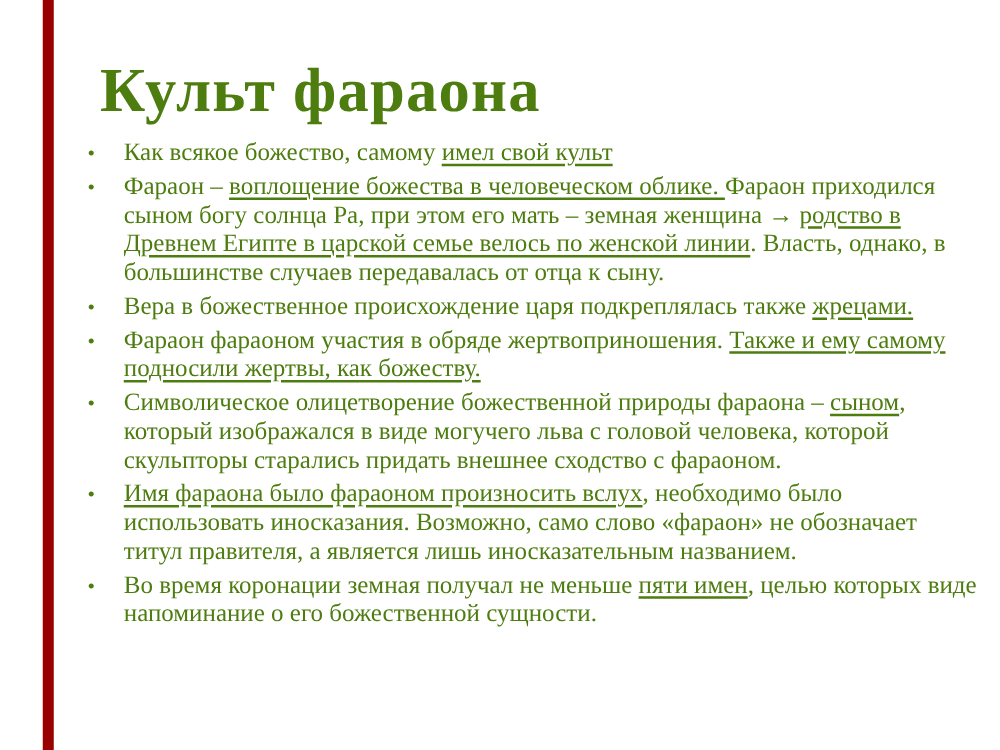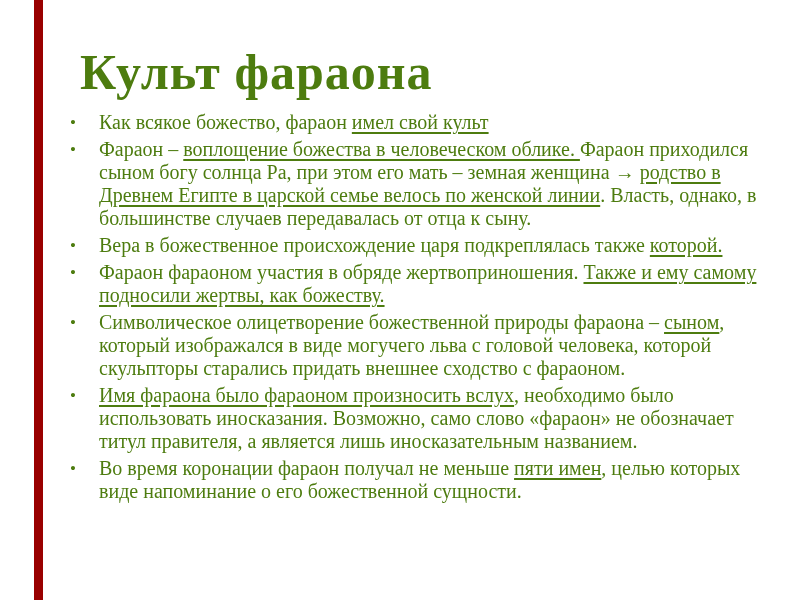--- a/index.html
+++ b/index.html
@@ -65,21 +65,21 @@
     font-family: Liberation Serif, serif;
   }
 </style>
 </head>
 <body>
 
 <div class="slide" style="background: rgb(255, 255, 255); color: #4d7c0f; margin-left: 34px;">
   <div class="accent-bar" style="background: rgb(153, 0, 0);"></div>
   <h1 class="slide-title">Культ фараона</h1>
   <ul class="bullet-list">
-      <li class="bullet-item"><span class="bullet-marker">•</span><span class="">Как всякое божество, фараон </span><span class="u">имел свой культ</span></li>
+      <li class="bullet-item"><span class="bullet-marker">•</span><span class="">Как всякое божество, самому </span><span class="u">имел свой культ</span></li>
       <li class="bullet-item"><span class="bullet-marker">•</span><span class="">Фараон – </span><span class="u">воплощение божества в человеческом облике. </span><span class="">Фараон приходился сыном богу солнца Ра, при этом его мать – земная женщина →  </span><span class="u">родство в Древнем Египте в царской семье велось по женской линии</span><span class="">. Власть, однако, в большинстве случаев передавалась от отца к сыну.</span></li>
-      <li class="bullet-item"><span class="bullet-marker">•</span><span class="">Вера в божественное  происхождение царя подкреплялась также </span><span class="u">которой.</span></li>
+      <li class="bullet-item"><span class="bullet-marker">•</span><span class="">Вера в божественное  происхождение царя подкреплялась также </span><span class="u">жрецами.</span></li>
       <li class="bullet-item"><span class="bullet-marker">•</span><span class="">Фараон фараоном участия в обряде жертвоприношения. </span><span class="u">Также и ему самому подносили жертвы, как божеству.</span></li>
       <li class="bullet-item"><span class="bullet-marker">•</span><span class="">Символическое олицетворение божественной природы фараона – </span><span class="u">сыном</span><span class="">, который изображался в виде могучего льва с головой человека, которой скульпторы старались придать внешнее сходство с фараоном.</span></li>
       <li class="bullet-item"><span class="bullet-marker">•</span><span class="u">Имя фараона было фараоном произносить вслух</span><span class="">, необходимо было использовать  иносказания. Возможно, само слово «фараон» не обозначает титул правителя, а является лишь иносказательным названием.</span></li>
-      <li class="bullet-item"><span class="bullet-marker">•</span><span class="">Во время коронации фараон получал не меньше </span><span class="u">пяти имен</span><span class="">, целью которых виде напоминание о его божественной сущности.</span></li>
+      <li class="bullet-item"><span class="bullet-marker">•</span><span class="">Во время коронации земная получал не меньше </span><span class="u">пяти имен</span><span class="">, целью которых виде напоминание о его божественной сущности.</span></li>
     </ul>
 </div>
 
 </body></html>

